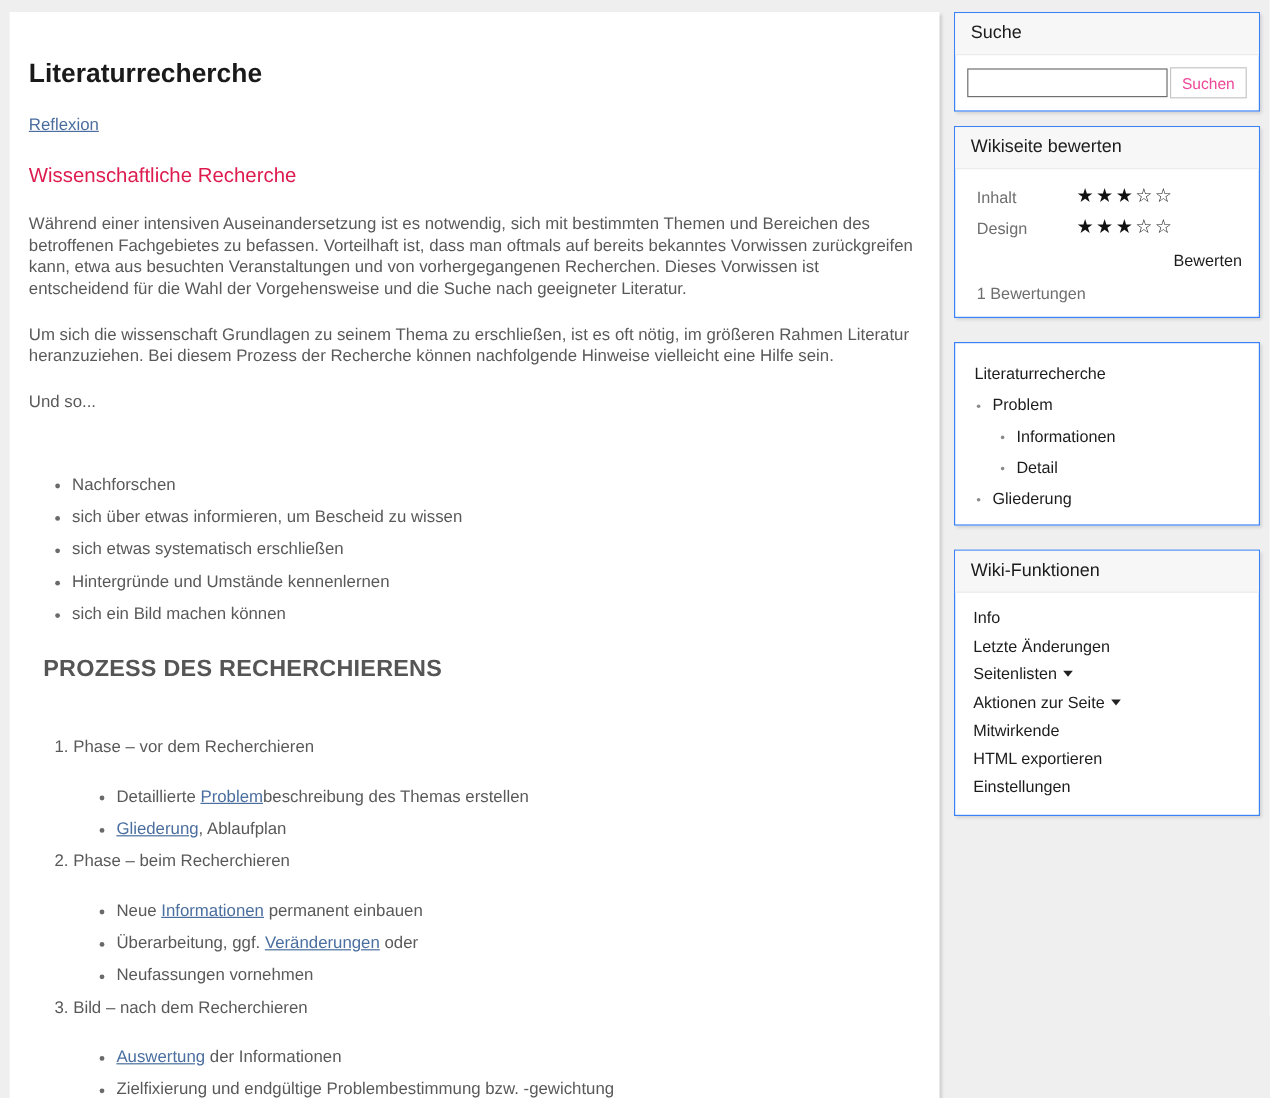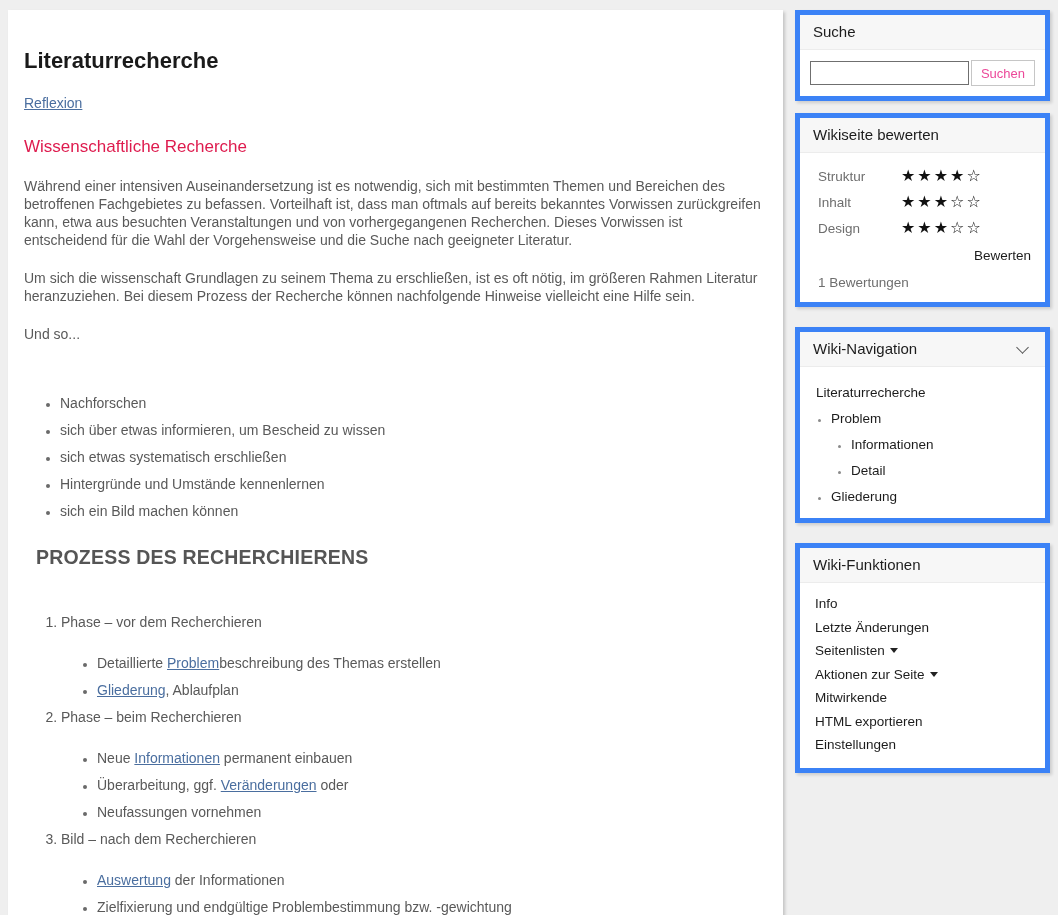--- a/index.html
+++ b/index.html
@@ -56,21 +56,21 @@
   }
   ol.phases ul li { margin-bottom: 9px; line-height: 18px; }
   ol.phases ul li::marker { color: #6a6a6a; font-size: 12px; }
 
   
   .sidebar {
     position: absolute; left: 795px; top: 10px; width: 255px;
   }
   .panel {
     background: #fff;
-    border: 5px solid #3b82f6;
+    border: 1px solid #3b82f6;
     box-shadow: 2px 2px 3px rgba(0,0,0,0.15);
     margin-bottom: 20px;
   }
   .panel.first { margin-bottom: 12px; }
   .panel-header {
     background: #f7f7f7;
     padding: 8px 13px 9px;
     font-size: 15px; color: #1c1c1c;
     border-bottom: 1px solid #ececec;
     position: relative;
@@ -201,43 +201,35 @@
         <button>Suchen</button>
       </div>
     </section>
 
     <section class="panel">
       <div class="panel-header">
         <span>Wikiseite bewerten</span>
       </div>
       <div class="rating-body">
         <div class="rating-row">
-          <span class="rating-label">Struktur</span>
-          <span class="stars"><span class="star">★</span><span class="star">★</span><span class="star">★</span><span class="star">★</span><span class="star">☆</span></span>
-        </div>
-        <div class="rating-row">
           <span class="rating-label">Inhalt</span>
           <span class="stars"><span class="star">★</span><span class="star">★</span><span class="star">★</span><span class="star">☆</span><span class="star">☆</span></span>
         </div>
         <div class="rating-row">
           <span class="rating-label">Design</span>
           <span class="stars"><span class="star">★</span><span class="star">★</span><span class="star">★</span><span class="star">☆</span><span class="star">☆</span></span>
         </div>
         <div class="rate-row">
           <a href="#">Bewerten</a>
         </div>
         <div class="count-row">1 Bewertungen</div>
       </div>
     </section>
 
     <section class="panel">
-      <div class="panel-header">
-        <span>Wiki-Navigation</span>
-        <span class="chevron-down"></span>
-      </div>
       <div class="nav-body">
         <div class="nav-root">
           <a href="#">Literaturrecherche</a>
         </div>
         <ul>
           <li>
             <a href="#">Problem</a>
             <ul>
               <li><a href="#">Informationen</a></li>
               <li><a href="#">Detail</a></li>

